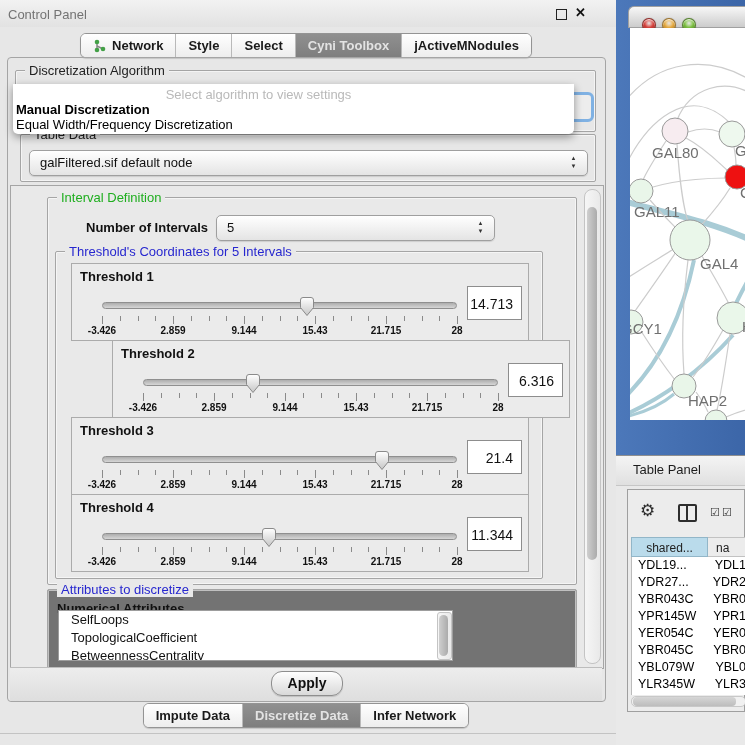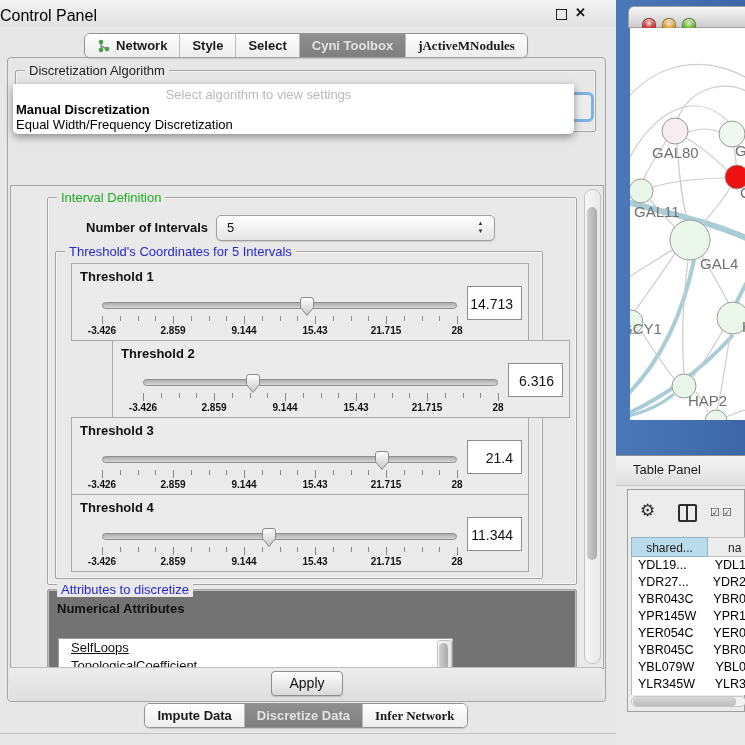--- a/index.html
+++ b/index.html
@@ -2,30 +2,30 @@
 <html><head>
 <meta charset="utf-8">
 <style>
   html,body{margin:0;padding:0;}
   #root{position:relative;width:745px;height:745px;background:#e7e7e7;
         font-family:"Liberation Sans",sans-serif;color:#111;overflow:hidden;}
   .abs{position:absolute;}
   
   #cp-titlebar{left:0;top:0;width:616px;height:27px;
     background:linear-gradient(#f2f2f2,#e2e2e2);}
-  #cp-title{left:0;top:7px;font-size:16px;color:#000000;}
+  #cp-title{left:8px;top:7px;font-size:13px;color:#737373;}
   #float-icon{left:556px;top:9px;width:9px;height:9px;border:1.5px solid #222;}
   #close-icon{left:575px;top:5px;font-size:13px;font-weight:bold;color:#111;}
   
   .seg-bar{display:flex;height:23px;border:1px solid #949494;border-radius:6px;
     background:#fff;box-shadow:0 1px 1px rgba(0,0,0,.15);overflow:hidden;}
   .seg{display:flex;align-items:center;gap:5px;padding:0 12px;font-size:13px;
     font-weight:600;color:#1a1a1a;background:linear-gradient(#ffffff,#ededed);
     border-right:1px solid #b9b9b9;white-space:nowrap;}
-  .seg:last-child{border-right:none;font-family:Liberation Serif, serif;}
+  .seg:last-child{border-right:none;}
   .seg.sel{background:linear-gradient(#909090,#7e7e7e);color:#e3e3e3;}
   #top-tabs{left:0;top:33px;width:612px;display:flex;justify-content:center;}
   #bottom-tabs{left:0;top:703px;width:612px;display:flex;justify-content:center;}
   
   #outer-frame{left:7px;top:57px;width:597px;height:643px;border:1px solid #a5a5a5;
     border-radius:4px;}
   .group{border:1px solid #a5a5a5;border-radius:2px;
     box-shadow:inset 0 0 0 1px rgba(255,255,255,.55);}
   .group-title{position:absolute;top:-8px;left:9px;background:#e7e7e7;
     padding:0 4px;font-size:13px;line-height:15px;}
@@ -67,22 +67,22 @@
     text-align:right;padding-right:8px;box-sizing:border-box;}
   .handle{position:absolute;top:31px;width:18px;height:23px;}
   
   #attr-list{left:57px;top:617px;width:393px;height:49px;background:#fff;
     border:1px solid #9d9d9d;overflow:hidden;}
   .attr-item{padding-left:12px;font-size:13px;line-height:18px;color:#111;}
   
   #apply-band{left:10px;top:667px;width:592px;height:33px;
     background:linear-gradient(#ededed,#dedede);border-top:1px solid #bdbdbd;}
   #apply-btn{left:271px;top:671px;width:70px;height:23px;border:1px solid #8e8e8e;
-    border-radius:4px;background:linear-gradient(#fefefe,#d9d9d9);font-size:14px;
-    text-align:center;line-height:22px;box-shadow:0 1px 1px rgba(0,0,0,.15);}
+    border-radius:11px;background:linear-gradient(#fefefe,#d9d9d9);font-size:14px;
+    text-align:center;line-height:22px;box-shadow:0 1px 1px rgba(0,0,0,.15);font-weight:bold;}
   #cp-bottom-line{left:0;top:733px;width:616px;height:1px;background:#c3c3c3;}
   
   #net-frame{left:616px;top:0;width:129px;height:455px;
     background:linear-gradient(to right,#4c78ba,#3c66a8);}
   #net-titlebar{left:628px;top:6px;width:117px;height:22px;
     background:linear-gradient(#f7f7f7,#cccccc);border:1px solid #a0a0a0;
     border-right:none;border-radius:6px 0 0 0;box-sizing:border-box;}
   .light{position:absolute;top:11px;width:12px;height:12px;border-radius:50%;
     box-shadow:inset 0 1px 1px rgba(255,255,255,.8),inset 0 -2px 3px rgba(0,0,0,.25),0 0 1px rgba(0,0,0,.5);}
   #net-canvas{left:630px;top:28px;width:115px;height:392px;background:#fff;overflow:hidden;}
@@ -96,21 +96,21 @@
     background:#ececec;box-sizing:border-box;}
   #gear-icon{position:absolute;left:12px;top:10px;font-size:17px;color:#2d2d2d;}
   #cols-icon{position:absolute;left:50px;top:14px;width:15px;height:14px;
     border:2px solid #2d2d2d;border-radius:2px;}
   #cols-icon:before{content:"";position:absolute;left:6px;top:0;width:2px;height:14px;background:#2d2d2d;}
   .chk-icon{position:absolute;top:16px;font-size:11px;color:#2d2d2d;}
   .tp-col{position:absolute;top:47px;height:20px;font-size:12px;color:#222;
     line-height:20px;box-sizing:border-box;}
   #tp-col1{left:3px;width:77px;background:#badbeb;border:1px solid #92b6c8;text-align:center;}
   #tp-col2{left:80px;width:38px;background:#ececec;border:1px solid #c2c2c2;
-    border-left:none;padding-left:20px;}
+    border-left:none;padding-left:8px;}
   #tp-rows{position:absolute;left:3px;top:67px;width:115px;height:138px;
     background:#fff;border-left:1px solid #bbb;overflow:hidden;box-sizing:border-box;}
   .tp-row{display:flex;height:17px;font-size:12.5px;line-height:17px;color:#000;}
   .tp-c1{width:74px;padding-left:6px;white-space:nowrap;overflow:hidden;}
   .tp-c2{padding-left:4px;white-space:nowrap;}
   #tp-hsb{position:absolute;left:3px;top:206px;width:115px;height:11px;
     background:#f1f1f1;border:1px solid #c8c8c8;border-radius:5px;box-sizing:border-box;}
   #tp-hsb-thumb{position:absolute;left:1px;top:0px;width:103px;height:9px;
     border-radius:4px;background:linear-gradient(#d6d6d6,#bdbdbd);}
   svg text{font-family:"Liberation Sans",sans-serif;}
@@ -169,20 +169,27 @@
   <div class="abs" id="focus-combo"></div>
 
   <div class="abs" id="algo-popup">
     <div id="algo-placeholder">Select algorithm to view settings</div>
     <div id="algo-options">
         <div class="popup-opt" style="top: 18px; font-weight: bold;">Manual Discretization</div>
         <div class="popup-opt" style="top: 33px; font-weight: normal;">Equal Width/Frequency Discretization</div>
       </div>
   </div>
 
+  <div class="abs group" style="left:20px;top:134px;width:574px;height:46px;">
+    <span class="group-title gt-black">Table Data</span>
+    <div class="combo" style="position:absolute;left:8px;top:15px;width:557px;height:24px;">
+      <span class="val">galFiltered.sif default node</span>
+      <span class="spin">▲<br>▼</span>
+    </div>
+  </div>
 
   <div class="abs" id="viewport">
 
     <div class="abs group" style="left:36px;top:11px;width:528px;height:386px;background:#e9e9e9;">
       <span class="group-title gt-green" style="background:#e9e9e9;">Interval Definition</span>
     </div>
 
     <span class="abs" style="left:75px;top:34px;font-size:13px;font-weight:bold;">Number of Intervals</span>
     <div class="combo abs" style="left:205px;top:29px;width:277px;height:24px;">
       <span class="val">5</span>
@@ -332,21 +339,21 @@
             <path d="M2.5 5 Q2.5 2.5 5 2.5 L13 2.5 Q15.5 2.5 15.5 5 L15.5 12.5 L9 20.5 L2.5 12.5 Z" fill="url(#hgrad)" stroke="#8a8a8a"></path>
           </svg>
           <div class="thr-value">11.344</div>
         </div>
       </div>
 
     <div class="abs group" style="left:36px;top:403px;width:528px;height:90px;background:#737373;">
       <span class="group-title gt-blue" style="background:#e9e9e9;">Attributes to discretize</span>
     </div>
     <span class="abs" style="left:46px;top:415px;font-size:13px;font-weight:bold;">Numerical Attributes</span>
-    <div class="abs" id="attr-list" style="left:47px;top:452px;text-decoration:underline;">
+    <div class="abs" id="attr-list" style="left:47px;top:424px;">
       <div id="attr-items">
           <div class="attr-item">SelfLoops</div>
           <div class="attr-item">TopologicalCoefficient</div>
           <div class="attr-item">BetweennessCentrality</div>
         </div>
       <div class="abs vsb-track" style="left:378px;top:1px;width:13px;height:46px;border-radius:3px;">
         <div class="vsb-thumb" style="top:2px;height:41px;left:1px;width:9px;"></div>
       </div>
     </div>
 

